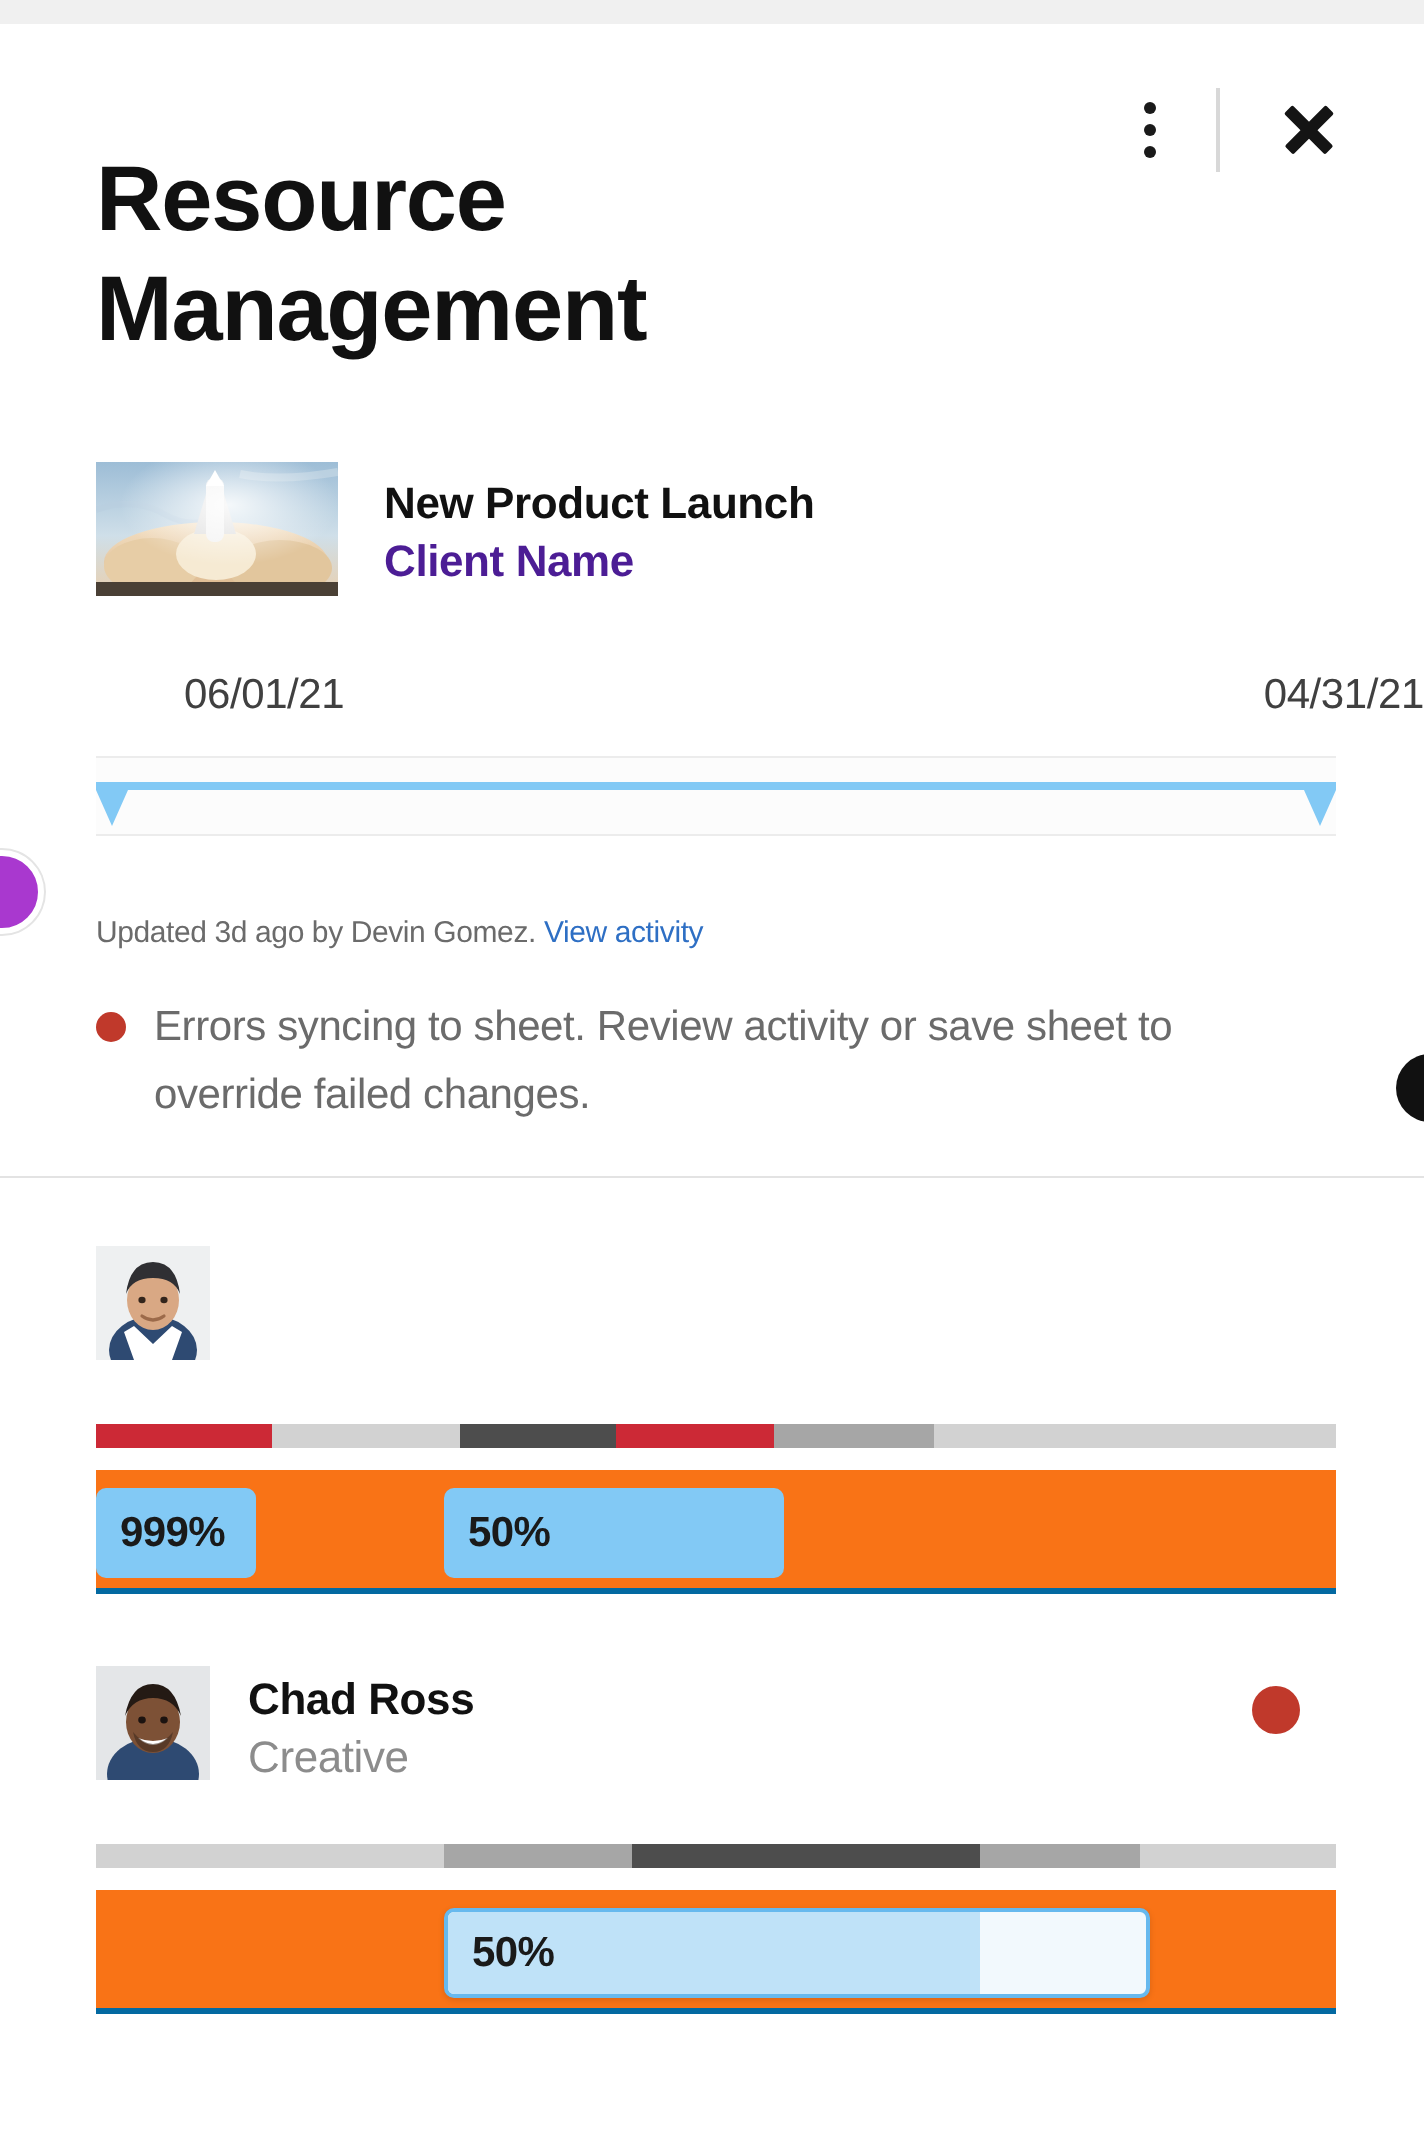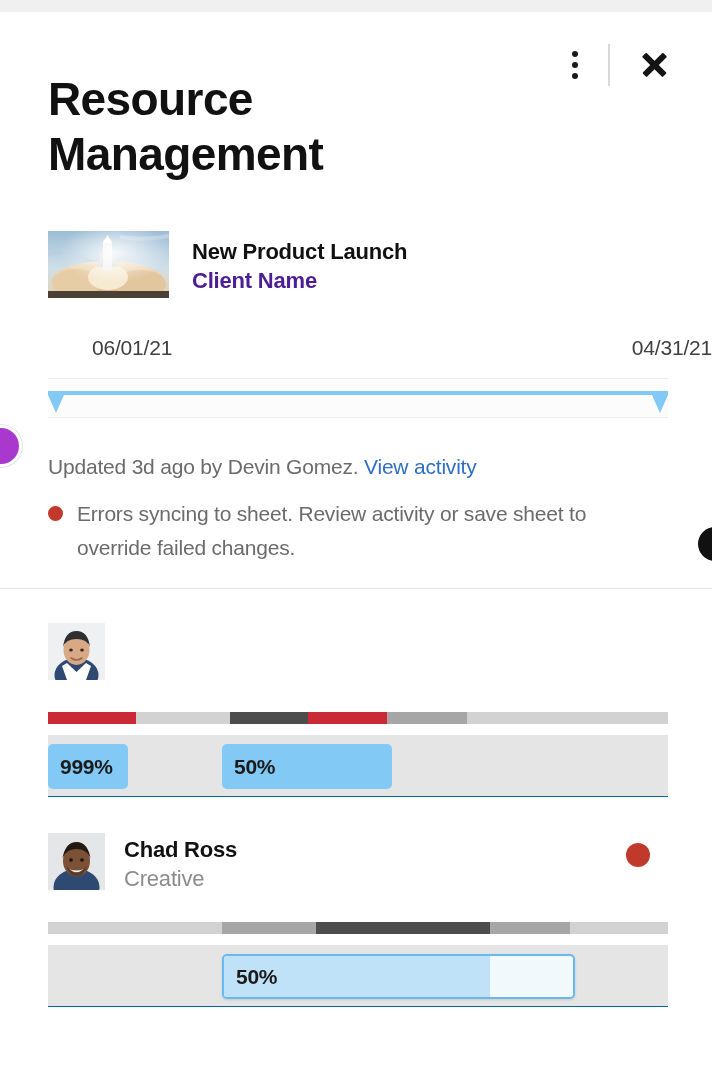--- a/index.html
+++ b/index.html
@@ -158,21 +158,21 @@
     height: 22px;
   }
   .gantt-bar svg { display: block; }
 
   
   .updated-line {
     position: absolute;
     top: 452px;
     left: 48px;
     width: 640px;
-    font-size: 21px;
+    font-size: 15px;
     color: #6b6b6b;
     line-height: 30px;
     letter-spacing: -0.2px;
   }
   .updated-line a {
     color: #2e6fc4;
     text-decoration: none;
     cursor: pointer;
   }
 
@@ -280,22 +280,22 @@
     display: flex;
   }
   .seg-strip i { display: block; height: 12px; }
 
   
   .alloc-track {
     position: absolute;
     left: 48px;
     width: 620px;
     height: 62px;
-    background: #e5e5e5;
-    border-bottom: 1px solid #0369a1;
+    background: #f97316;
+    border-bottom: 3px solid #0369a1;
   }
   .chip {
     position: absolute;
     top: 9px;
     height: 45px;
     border-radius: 5px;
     background: #82c9f5;
     display: flex;
     align-items: center;
     cursor: pointer;

